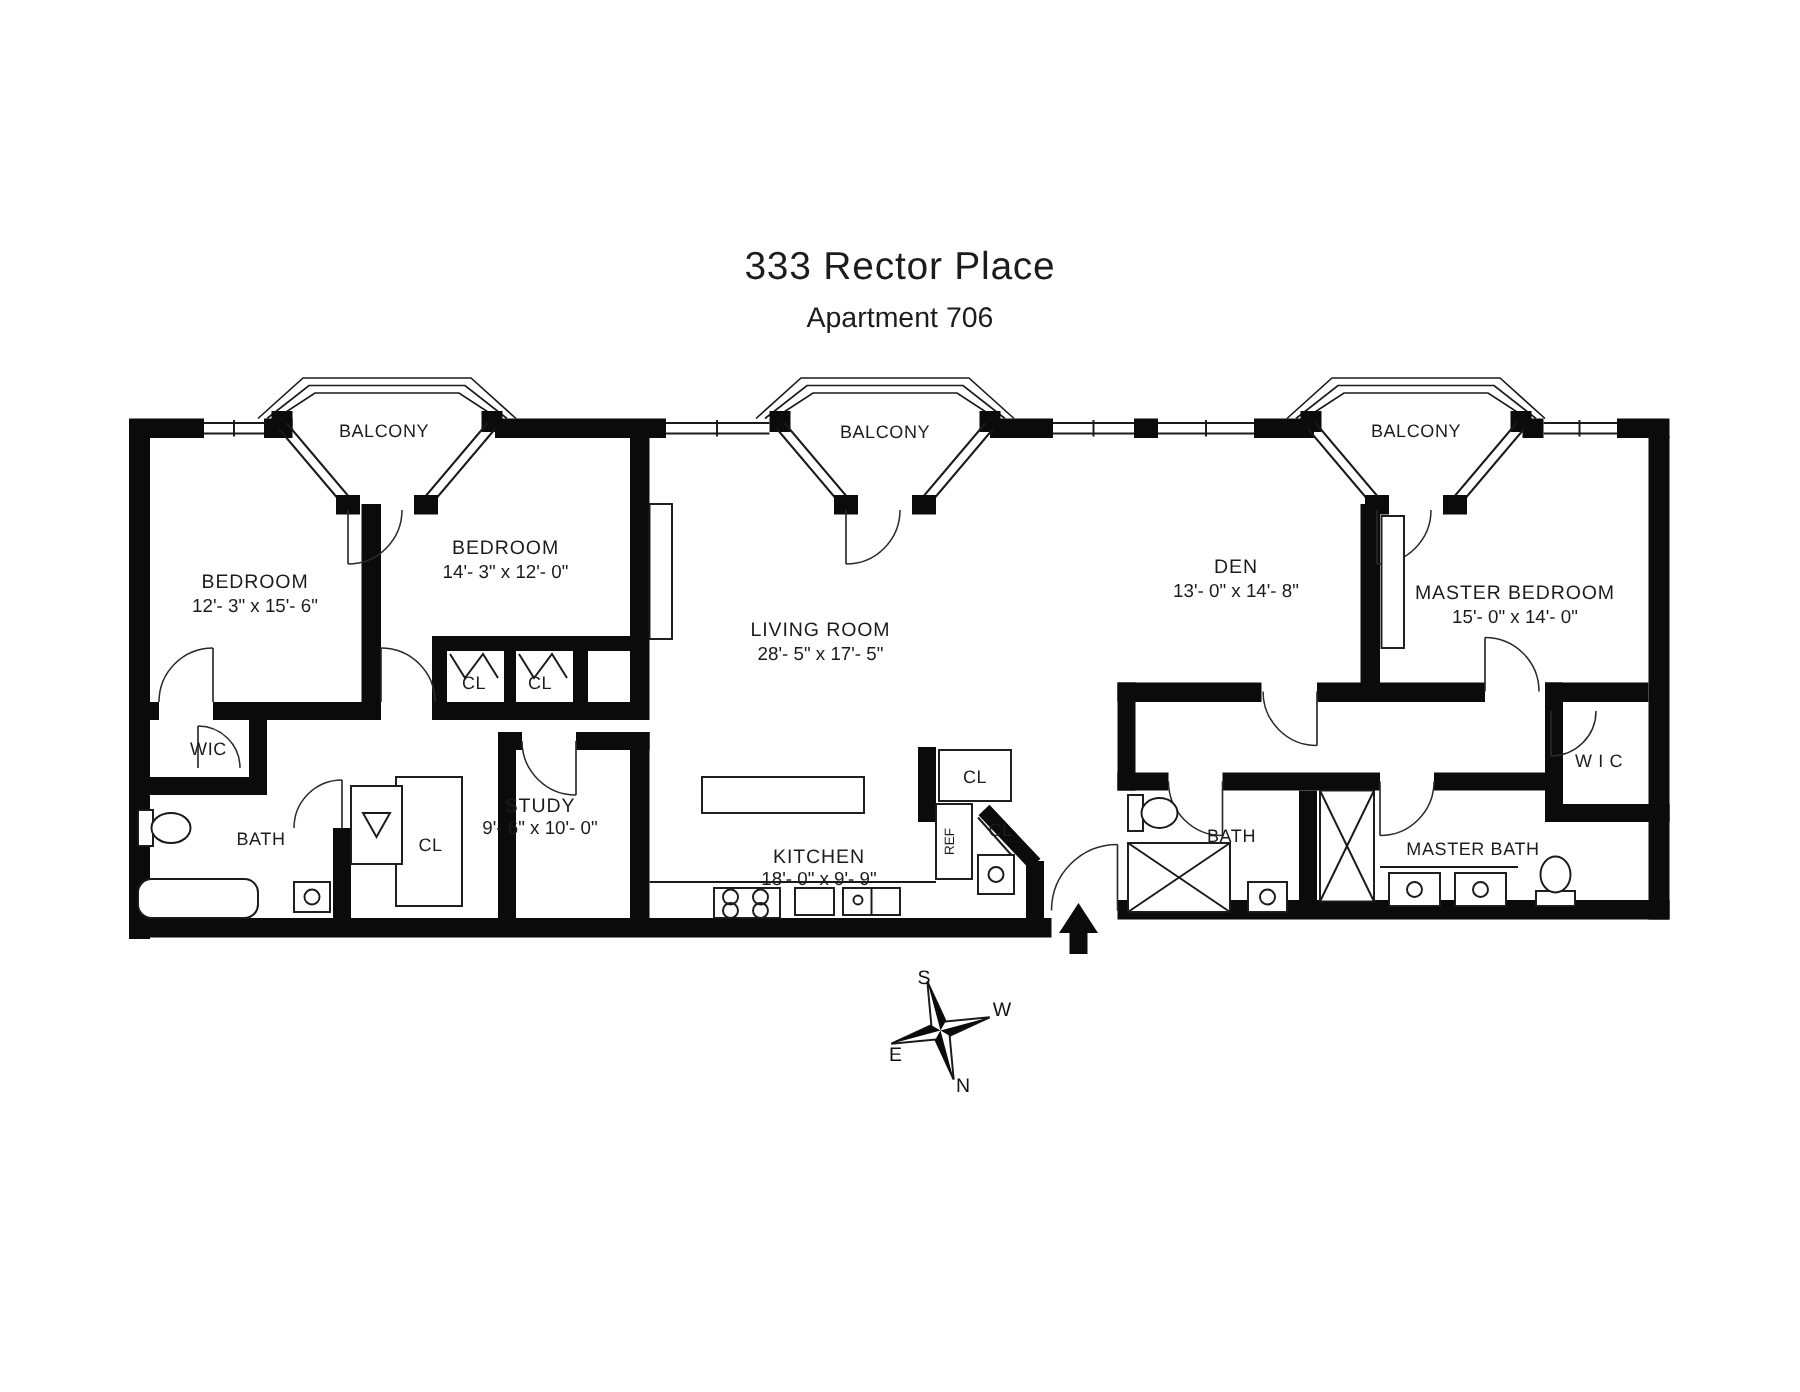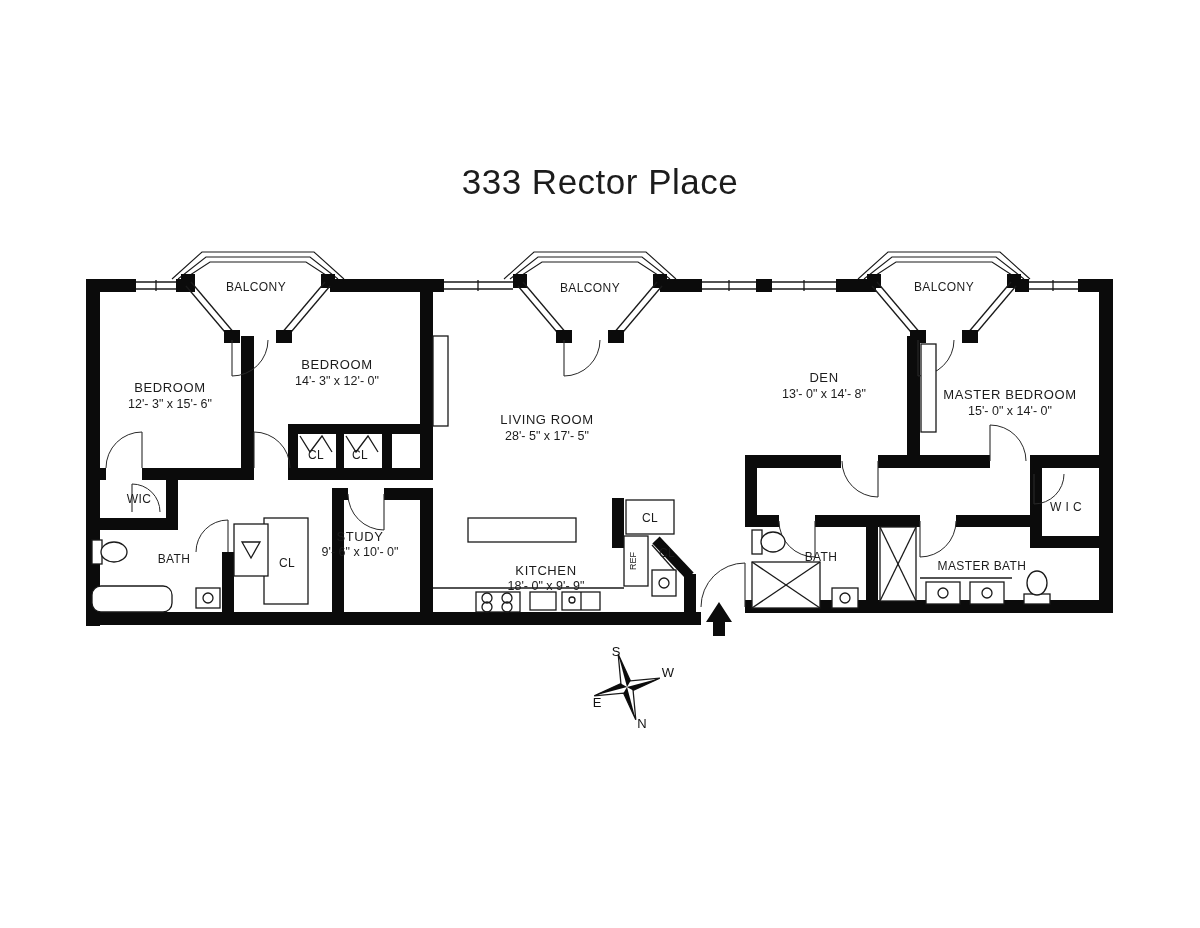--- a/index.html
+++ b/index.html
@@ -1,19 +1,19 @@
 <!DOCTYPE html>
 <html><head>
 <meta charset="utf-8">
 <style>
   html,body{margin:0;padding:0;background:#fff;}
   .page{position:relative;width:1200px;height:928px;background:#ffffff;overflow:hidden;
         font-family:"Liberation Sans", sans-serif;color:#1c1c1c;}
   .title{position:absolute;top:162px;left:0;width:100%;text-align:center;
-         font-size:35px;font-weight:400;letter-spacing:.5px;}
+         font-size:26px;font-weight:400;letter-spacing:.5px;}
   .subtitle{position:absolute;top:202px;left:0;width:100%;text-align:center;
          font-size:19px;font-weight:400;}
   svg{position:absolute;left:0;top:0;}
   .wall{fill:#0b0b0b;stroke:none;}
   .thin{stroke:#1a1a1a;stroke-width:1.3;fill:none;}
   .rail{stroke:#1a1a1a;stroke-width:1.1;fill:none;}
   .fixture{stroke:#1a1a1a;stroke-width:1.3;fill:#ffffff;}
   .arc{stroke:#2a2a2a;stroke-width:1;fill:none;}
   .leaf{stroke:#2a2a2a;stroke-width:1.1;}
   .room-name{font-size:13px;letter-spacing:.6px;fill:#1c1c1c;}
@@ -21,20 +21,21 @@
   .small-label{font-size:12px;letter-spacing:.4px;fill:#1c1c1c;}
   .tiny-label{font-size:9px;fill:#1c1c1c;}
   .compass-letter{font-size:13px;fill:#111;}
 </style>
 </head>
 <body>
 
 <div class="page">
 
   <div class="title">333 Rector Place</div>
+  <div class="subtitle">Apartment 706</div>
 
   <svg width="1200" height="928" viewBox="0 0 1200 928">
 
     <g>
 
       <rect class="wall" x="86" y="280" width="14" height="346"></rect>
       <rect class="wall" x="86" y="612" width="236" height="13"></rect>
       <rect class="wall" x="322" y="612" width="379" height="13"></rect>
       <rect class="wall" x="745" y="600" width="368" height="13"></rect>
       <rect class="wall" x="1099" y="291" width="14" height="322"></rect>

